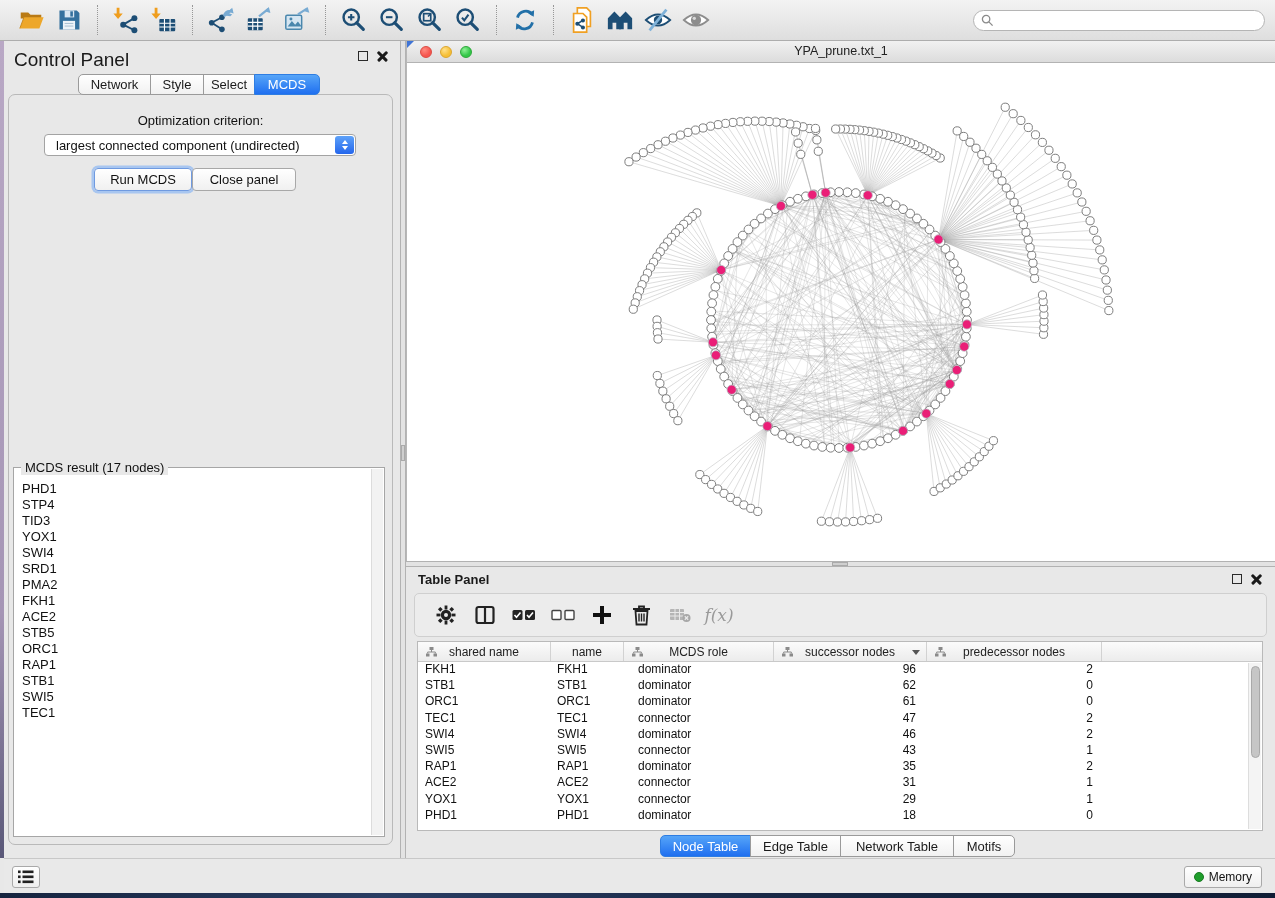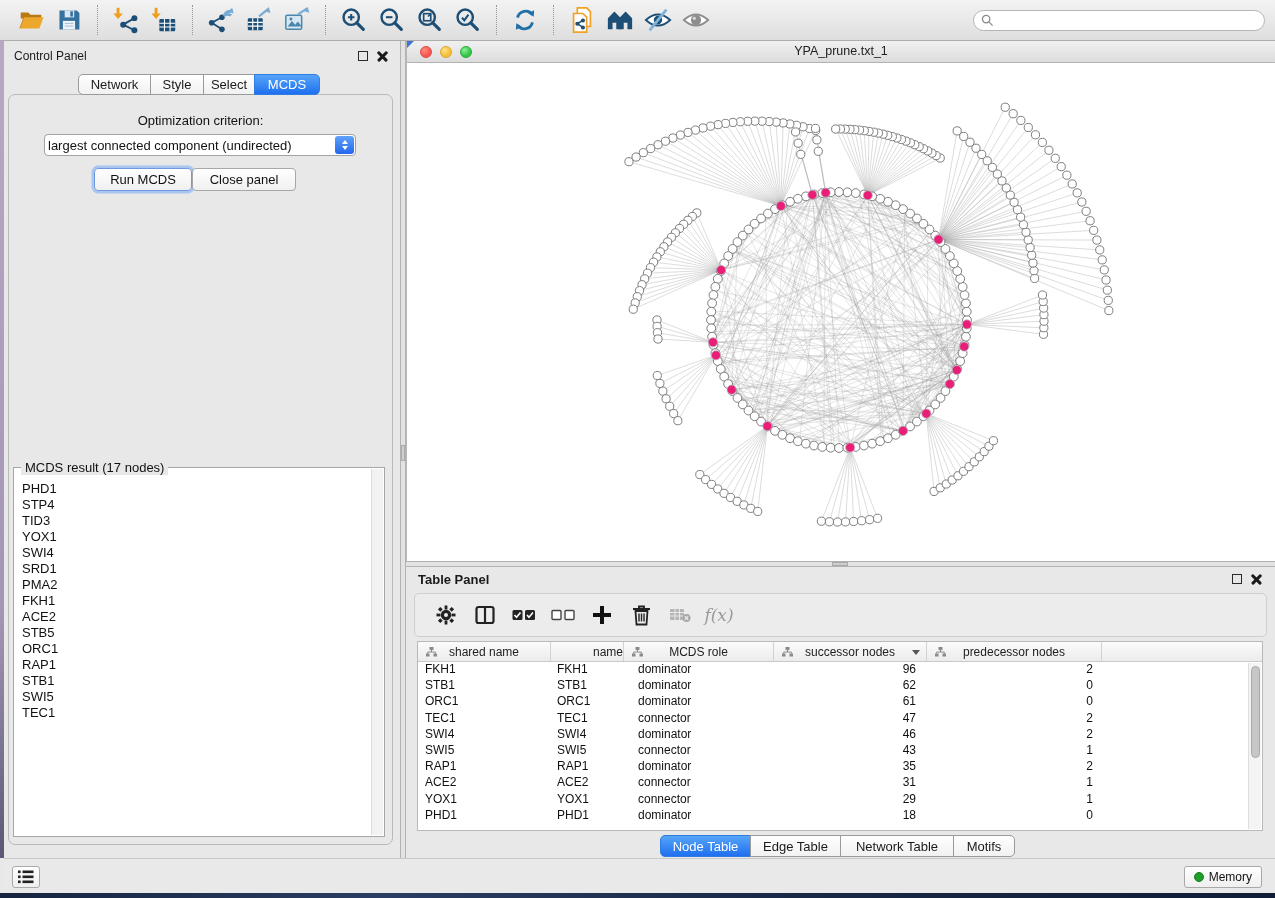--- a/index.html
+++ b/index.html
@@ -19,42 +19,42 @@
   .search-wrap svg { position:absolute; left:8px; top:4px; }
 
   
   .left-strip { position:absolute; left:0; top:41px; width:4px; height:817px;
     background:linear-gradient(180deg,#b9a8c5,#a595b5 70%,#5a5878); }
   .wallpaper { position:absolute; left:0; top:893px; width:1275px; height:5px;
     background:linear-gradient(90deg,#16243f,#2a3d63 30%,#1a2947 60%,#101d35); }
 
   
   .control-panel { position:absolute; left:4px; top:41px; width:396px; height:817px; background:#e8e8e8; }
-  .panel-head-title { position:absolute; left:10px; top:8px; font-size:12px; color:#1a1a1a; }
+  .panel-head-title { position:absolute; left:10px; top:8px; font-size:19px; color:#1a1a1a; }
   .win-btns { position:absolute; top:9px; display:flex; gap:9px; align-items:center; }
   .cp .win-btns { right:12px; }
   .float-ic { width:10px; height:10px; border:1.5px solid #2a2a2a; background:transparent; }
   .close-ic { position:relative; width:11px; height:11px; }
   .close-ic:before,.close-ic:after { content:""; position:absolute; left:-1px; top:4.5px; width:13px; height:2.6px;
     background:#1a1a1a; border-radius:1px; }
   .close-ic:before { transform:rotate(45deg); } .close-ic:after { transform:rotate(-45deg); }
 
   .cp-body-box { position:absolute; left:4px; top:53px; width:385px; height:751px;
     border:1px solid #b9b9b9; border-radius:7px; background:#e8e8e8; }
   .cp-tabs { position:absolute; left:75px; top:33px; display:flex; z-index:2; }
   .seg-tab { height:21px; border:1px solid #9a9a9a; margin-left:-1px; background:linear-gradient(#ffffff,#f1f1f1);
     font-size:13px; color:#1a1a1a; display:flex; align-items:center; justify-content:center; }
   .seg-tab:first-child { border-radius:5px 0 0 5px; }
   .seg-tab:last-child { border-radius:0 5px 5px 0; }
   .seg-tab.active { background:linear-gradient(#56a5f8,#1f6ff0); color:#fff; border-color:#2e7de2; }
 
   .opt-label { position:absolute; left:4px; top:72px; width:385px; text-align:center; font-size:13px; color:#111; }
   .mac-select { position:absolute; left:40px; top:93px; width:312px; height:22px; background:#fff;
     border:1px solid #a3a3a3; border-radius:4px; font-size:13px; color:#111; display:flex; align-items:center;
-    padding-left:3px; }
+    padding-left:11px; }
   .stepper { position:absolute; right:1px; top:1px; width:19px; height:18px; border-radius:3px;
     background:linear-gradient(#5ea2f9,#2466ec); display:flex; flex-direction:column; align-items:center; justify-content:center; gap:2px; }
   .tri-up { width:0; height:0; border-left:3.5px solid transparent; border-right:3.5px solid transparent; border-bottom:4px solid #fff; }
   .tri-dn { width:0; height:0; border-left:3.5px solid transparent; border-right:3.5px solid transparent; border-top:4px solid #fff; }
   .cp-btn { position:absolute; height:23px; background:linear-gradient(#ffffff,#f0f0f0); border:1px solid #a8a8a8;
     border-radius:4px; font-size:13px; color:#111; display:flex; align-items:center; justify-content:center; }
   .run-btn { left:90px; top:127px; width:98px; border-color:#6f9ae0; box-shadow:0 0 0 2.5px rgba(115,170,245,.55); }
   .closep-btn { left:188px; top:127px; width:104px; }
 
   .result-group { position:absolute; left:9px; top:426px; width:372px; height:370px;
@@ -96,21 +96,21 @@
 
   .node-table { position:absolute; left:11px; top:74px; width:846px; height:190px; background:#fff; border:1px solid #b9b9b9; }
   .nt-header { display:flex; height:20px; background:linear-gradient(#fbfbfb,#ececec); border-bottom:1px solid #c9c9c9; }
   .nt-hcell { position:relative; display:flex; align-items:center; justify-content:center; gap:4px;
     font-size:12px; color:#222; border-right:1px solid #d2d2d2; }
   .nt-hcell svg { position:absolute; left:8px; top:5px; }
   .sort-arrow { position:absolute; right:6px; top:8px; width:0; height:0;
     border-left:4px solid transparent; border-right:4px solid transparent; border-top:5px solid #555; }
   .nt-row { display:flex; height:16.2px; font-size:12px; color:#111; }
   .nt-cell { overflow:hidden; white-space:nowrap; }
-  .w0 { width:133px; } .w1 { width:73px;justify-content:flex-end; } .w2 { width:150px; } .w3 { width:153px; } .w4 { width:175px; }
+  .w0 { width:133px; } .w1 { width:73px; } .w2 { width:150px; } .w3 { width:153px; } .w4 { width:175px; }
   .wf { flex:1; border-right:none !important; }
   .pl0 { padding-left:7px; } .pl1 { padding-left:6px; } .pl2 { padding-left:14px; }
   .num { text-align:right; } .pr3 { padding-right:11px; } .pr4 { padding-right:9px; }
   .nt-scroll { position:absolute; top:21px; right:1px; bottom:1px; width:13px; background:#f4f4f4; border-left:1px solid #ddd; }
   .nt-thumb { position:absolute; top:3px; left:1.5px; width:9px; height:92px; background:#c6c6c6; border:1px solid #a9a9a9; border-radius:6px; }
 
   .tp-tabs { position:absolute; left:255px; top:268px; display:flex; }
   .tp-tabs .seg-tab { height:22px; }
 
   

